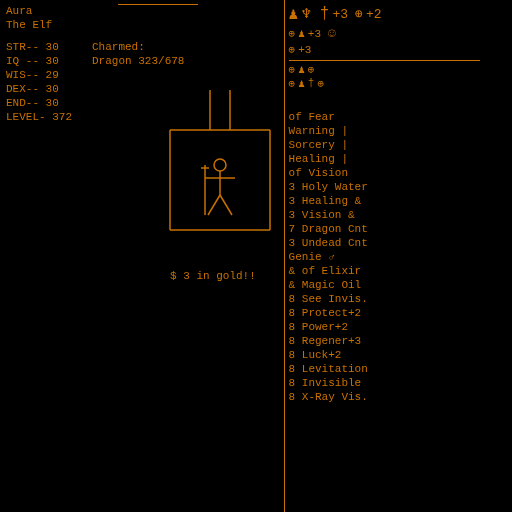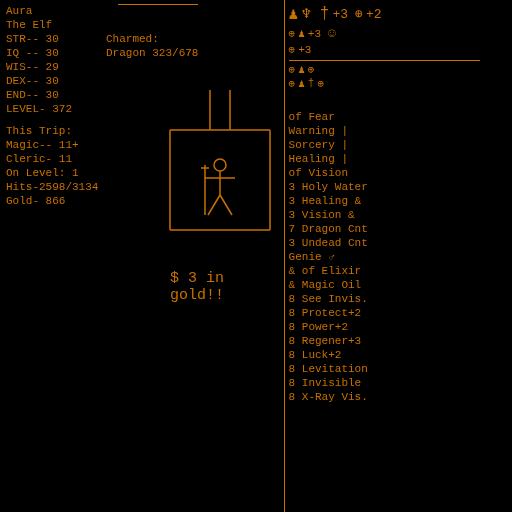--- a/index.html
+++ b/index.html
@@ -48,21 +48,21 @@
       height: 170px;
     }
     #room-svg {
       width: 140px;
       height: 170px;
     }
     #gold-text {
       position: absolute;
       left: 170px;
       top: 270px;
-      font-size: 15px;
+      font-size: 11px;
       color: #c87000;
     }
     #right-list {
       margin-top: 70px;
       line-height: 14px;
     }
     .right-item {
       display: block;
       white-space: nowrap;
       font-size: 11px;
@@ -74,45 +74,37 @@
 <body>
 
 <div id="game-container">
 
   <div id="left-panel">
     <div class="stat-line">Aura</div>
     <div class="stat-line">The Elf</div>
 
     <div style="position:absolute;left:118px;top:4px;width:80px;height:1px;background:#c87000;"></div>
 
-    <div style="display:flex; gap: 34px;">
+    <div style="display:flex; gap: 20px; margin-top: 8px;">
       <div>
         <div class="stat-line">STR-- 30</div>
         <div class="stat-line">IQ -- 30</div>
         <div class="stat-line">WIS-- 29</div>
         <div class="stat-line">DEX-- 30</div>
         <div class="stat-line">END-- 30</div>
         <div class="stat-line">LEVEL- 372</div>
       </div>
       <div style="padding-top:0px;">
         <div class="stat-line">Charmed:</div>
         <div class="stat-line">Dragon 323/678</div>
       </div>
     </div>
 
     <div class="section-gap"></div>
 
-    <div>
-      <div class="stat-line">This Trip:</div>
-      <div class="stat-line">Magic-- 11+</div>
-      <div class="stat-line">Cleric- 11</div>
-      <div class="stat-line">On Level:  1</div>
-      <div class="stat-line">Hits-2598/3134</div>
-      <div class="stat-line">Gold-    866</div>
-    </div>
 
     <div id="dungeon-room">
       <svg id="room-svg" viewBox="0 0 140 170" xmlns="http://www.w3.org/2000/svg">
 
         <line x1="60" y1="0" x2="60" y2="40" stroke="#c87000" stroke-width="1.5"></line>
         <line x1="80" y1="0" x2="80" y2="40" stroke="#c87000" stroke-width="1.5"></line>
 
         <line x1="20" y1="40" x2="120" y2="40" stroke="#c87000" stroke-width="1.5"></line>
         <line x1="20" y1="40" x2="20" y2="140" stroke="#c87000" stroke-width="1.5"></line>
         <line x1="120" y1="40" x2="120" y2="140" stroke="#c87000" stroke-width="1.5"></line>

